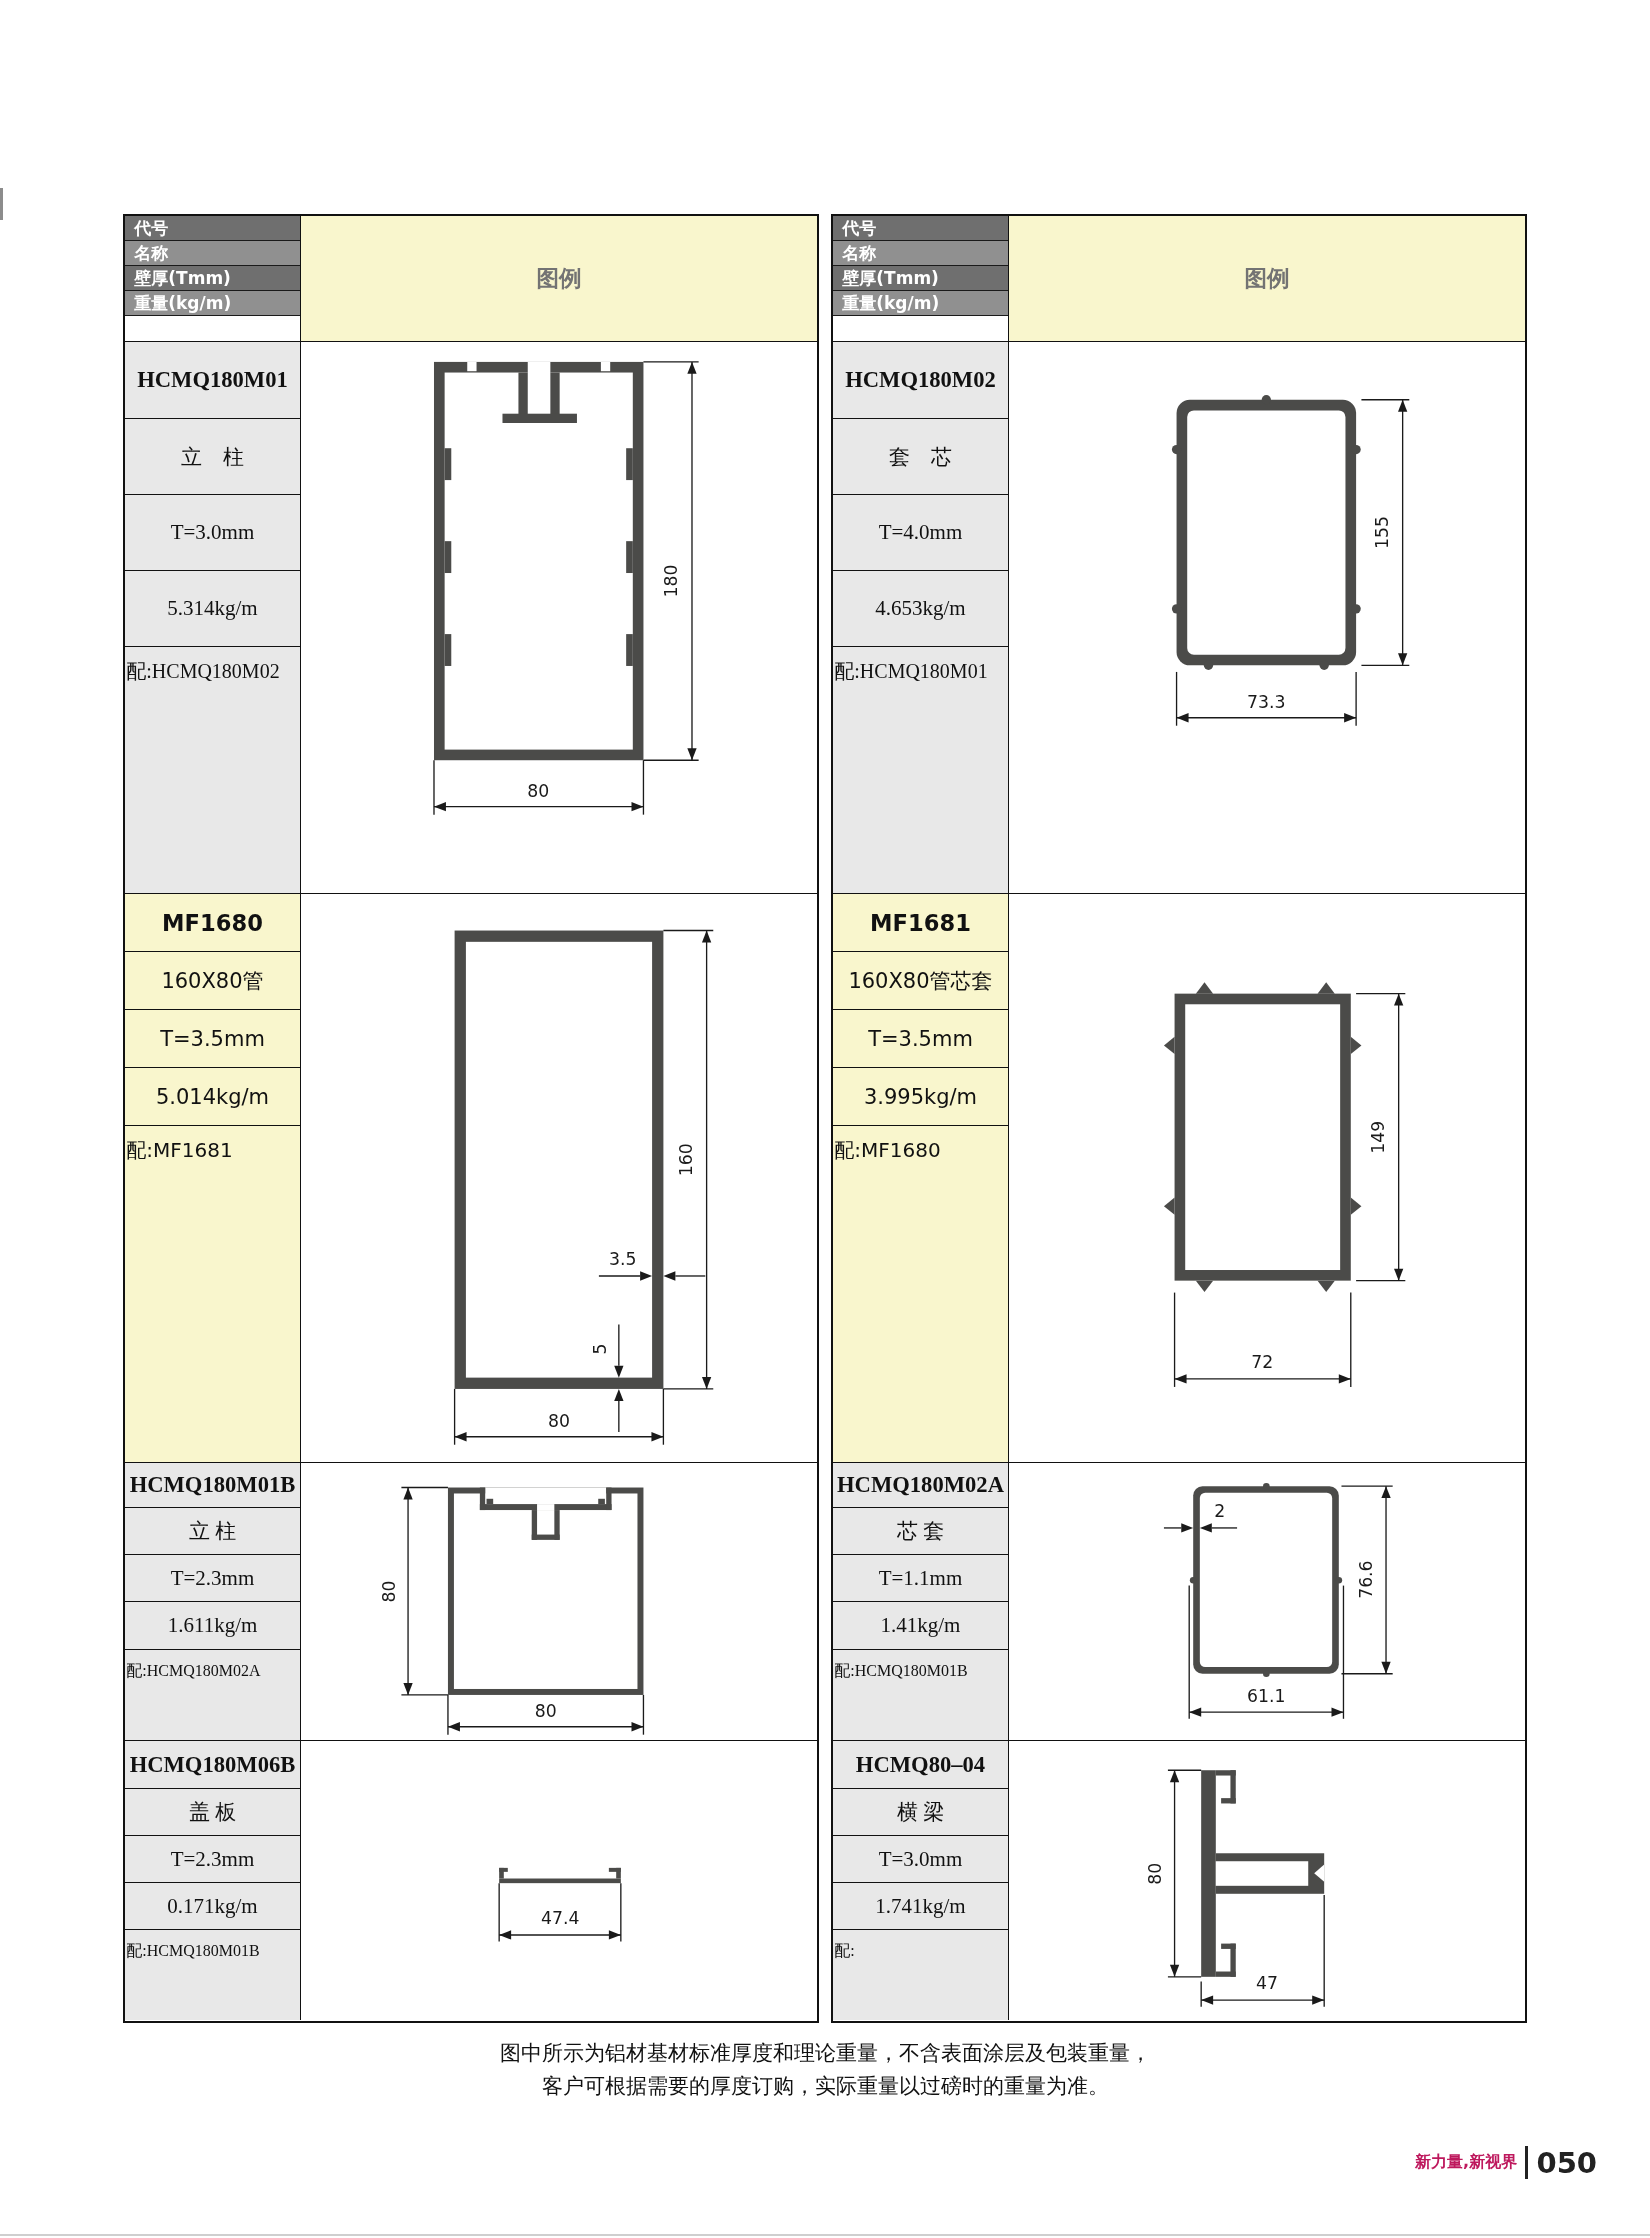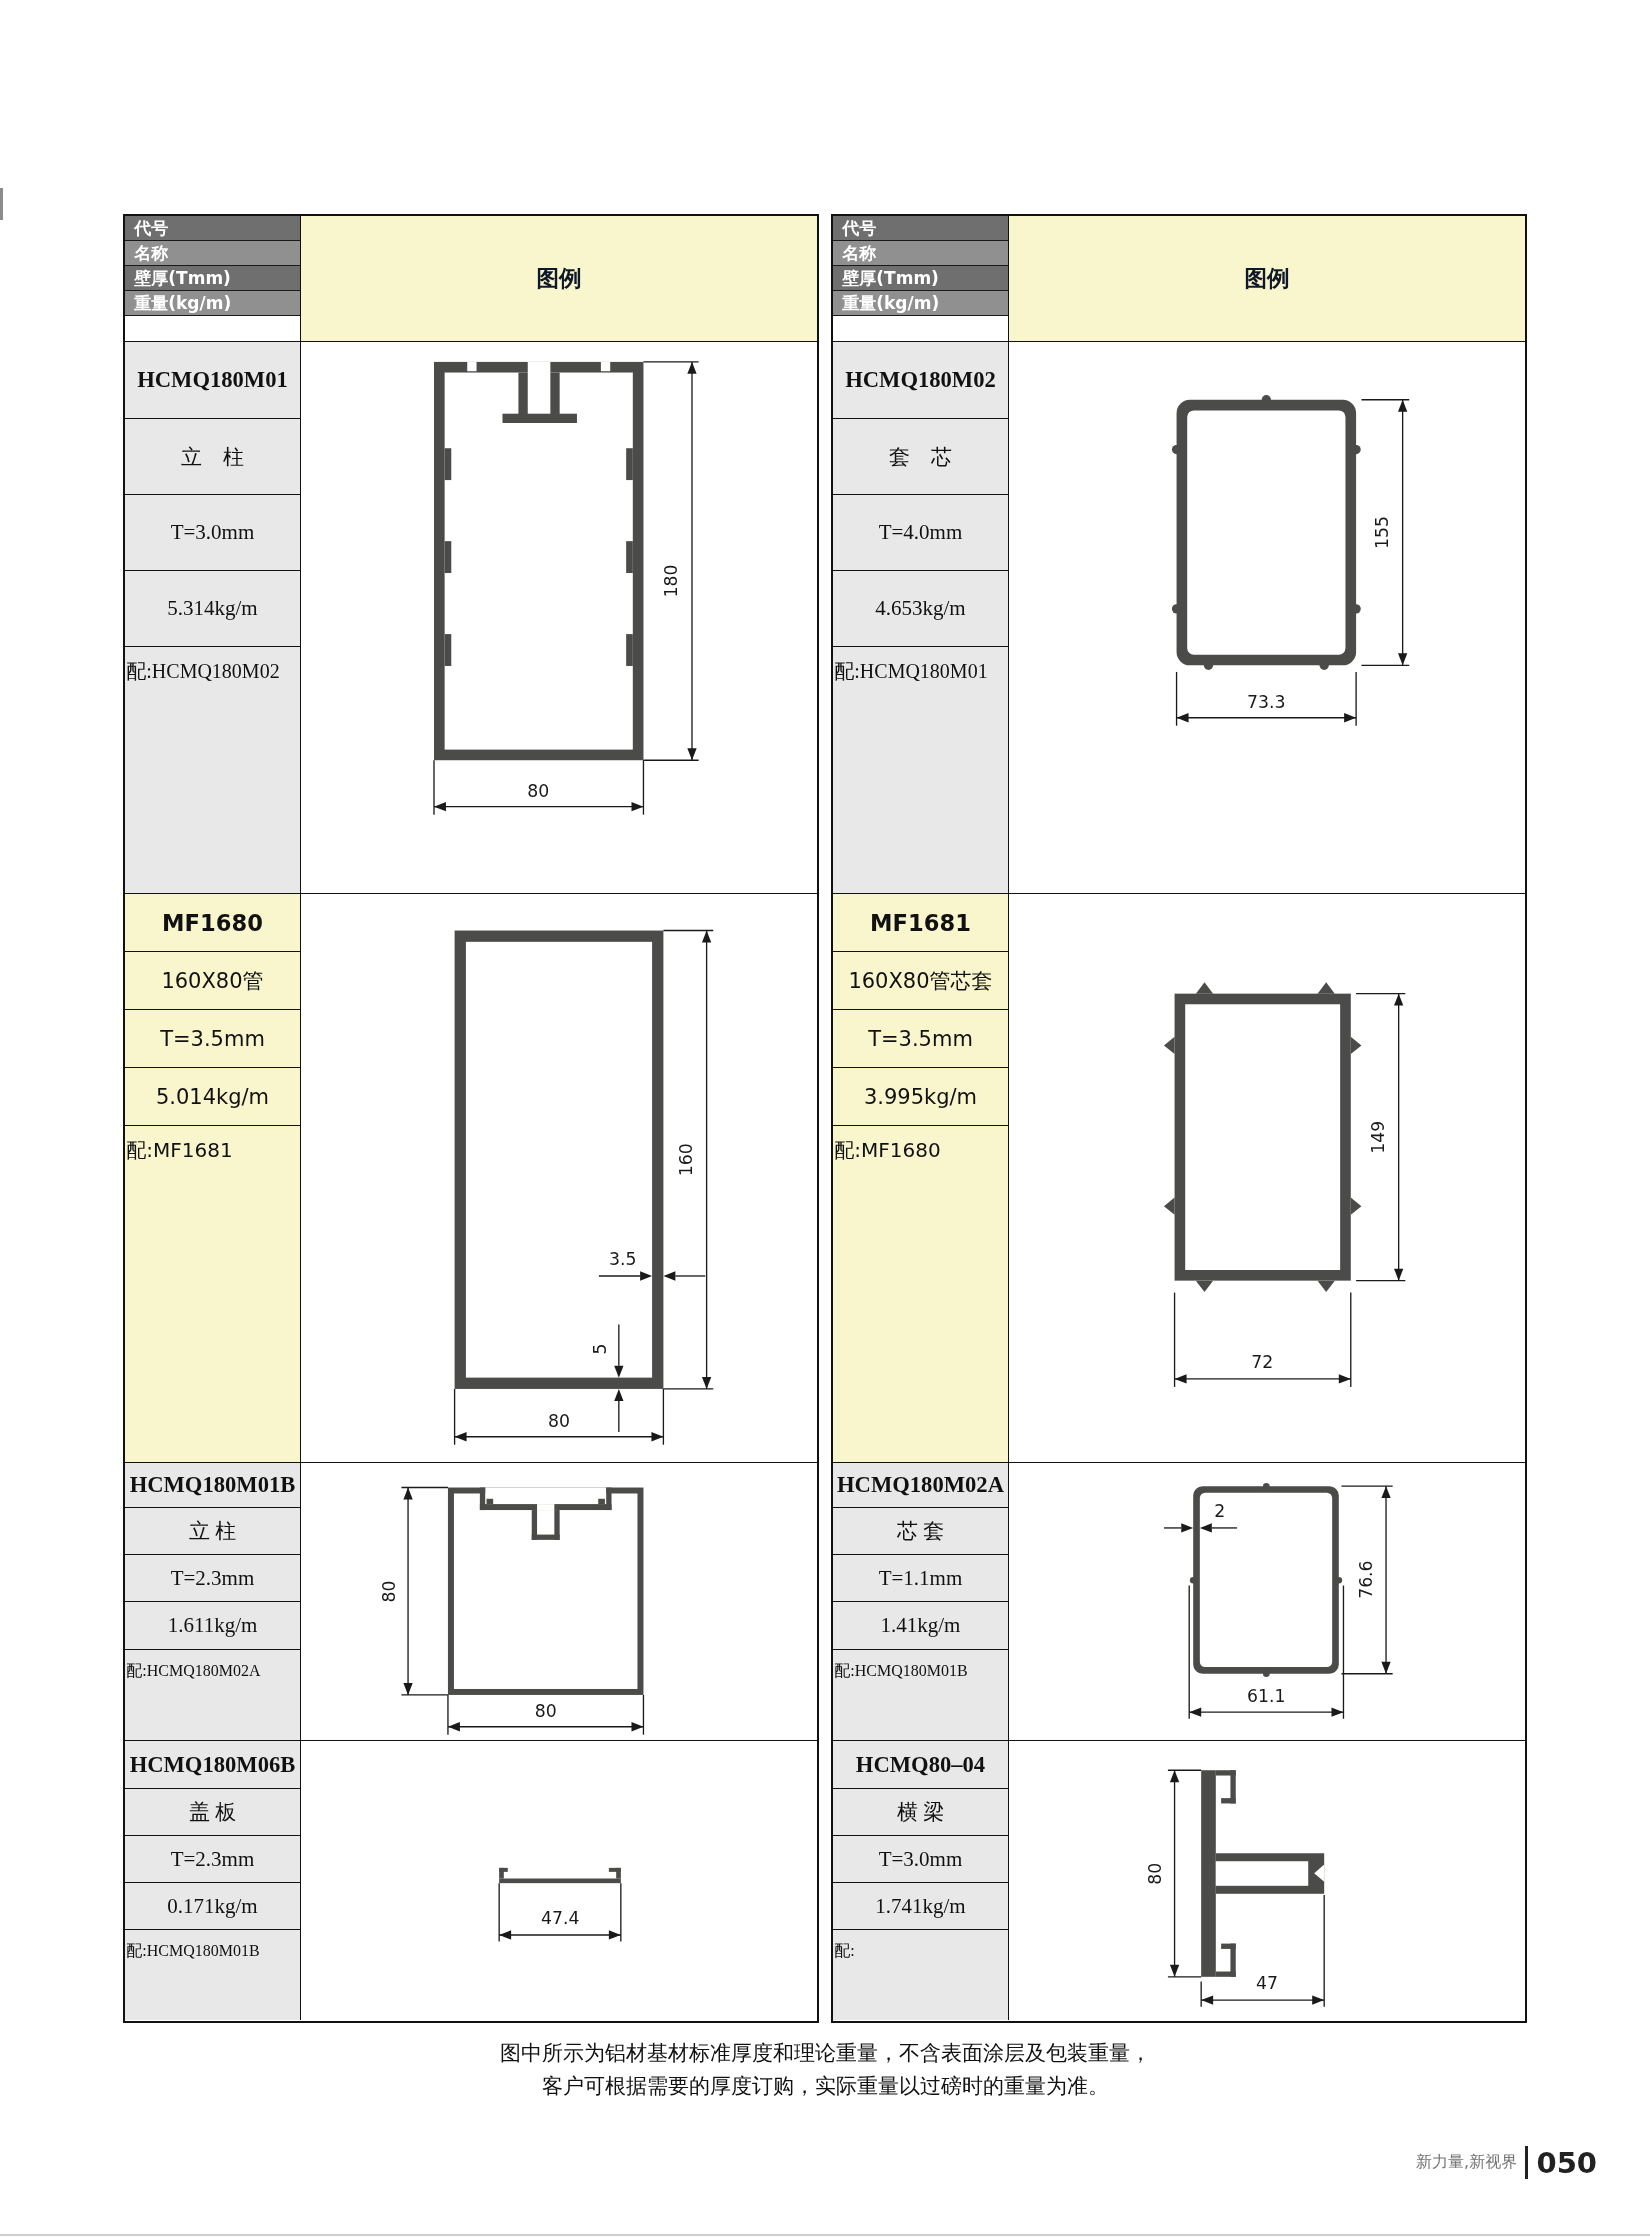--- a/index.html
+++ b/index.html
@@ -15,21 +15,21 @@
   .half{position:absolute;top:214px;width:696px;height:1809px;border:2px solid #111;background:#fff;display:flex;flex-direction:column;}
   .half.left{left:123px;}
   .half.right{left:831px;}
 
   .hdr{display:flex;height:126px;flex:none;border-bottom:1.3px solid #111;}
   .hcol{width:176px;flex:none;border-right:1.3px solid #111;display:flex;flex-direction:column;}
   .hcell{height:25px;flex:none;display:flex;align-items:center;padding-left:9.3px;color:#fff;font-weight:bold;font-size:17px;border-bottom:1.3px solid #1a1a1a;}
   .hcell:last-child{border-bottom:none;margin-top:29px;}
   .hdark{background:#6f6f6f;}
   .hlight{background:#909090;}
-  .legend{flex:1;background:#f9f6cd;display:flex;align-items:center;justify-content:center;font-weight:bold;font-size:22.6px;color:#0f172a;}
+  .legend{flex:1;background:#f9f6cd;display:flex;align-items:center;justify-content:center;font-weight:bold;font-size:22.6px;color:#737373;}
 
   .prow{display:flex;flex:none;border-bottom:1.3px solid #111;}
   .prow.last{border-bottom:none;}
   .lcol{width:176px;flex:none;border-right:1.3px solid #111;display:flex;flex-direction:column;}
   .cell{flex:none;display:flex;align-items:center;justify-content:center;border-bottom:1.3px solid #111;font-size:21px;text-align:center;}
   .code{font-weight:bold;font-size:22.6px;letter-spacing:0;}
   .match{flex:1;border-bottom:none;align-items:flex-start;justify-content:flex-start;padding:10.6px 1.3px 0 1.3px;font-size:20px;text-align:left;}
   .match.sm{font-size:16px;}
   .gray .cell{background:#e8e8e8;font-family:Liberation Serif, serif;}
   .yellow .cell{background:#f9f6cd;}
@@ -38,21 +38,21 @@
   svg.draw{position:absolute;left:0;top:0;width:100%;height:100%;}
   svg text{font-family:"DejaVu Sans","Liberation Sans",sans-serif;font-size:26px;fill:#1a1a1a;}
   .prof{fill:#4b4b49;}
   .w{fill:#ffffff;}
   .dim{stroke:#1a1a1a;stroke-width:2;fill:none;}
   .arr{fill:#1a1a1a;}
 
   
   .note{position:absolute;left:0;top:2037px;width:1651px;text-align:center;font-size:21px;line-height:33px;color:#111;}
   .footer{position:absolute;left:1397px;top:2144px;width:200px;height:37px;display:flex;align-items:center;justify-content:flex-end;gap:8px;}
-  .brand{font-size:16px;font-weight:normal;color:#737373;}
+  .brand{font-size:16px;font-weight:bold;color:#be185d;}
   .fdiv{width:3.3px;height:33px;background:#222;}
   .pageno{font-size:29px;font-weight:bold;color:#222;}
 </style>
 </head>
 <body>
 
 <div class="page">
 
   <div class="tick-left"></div>
 

